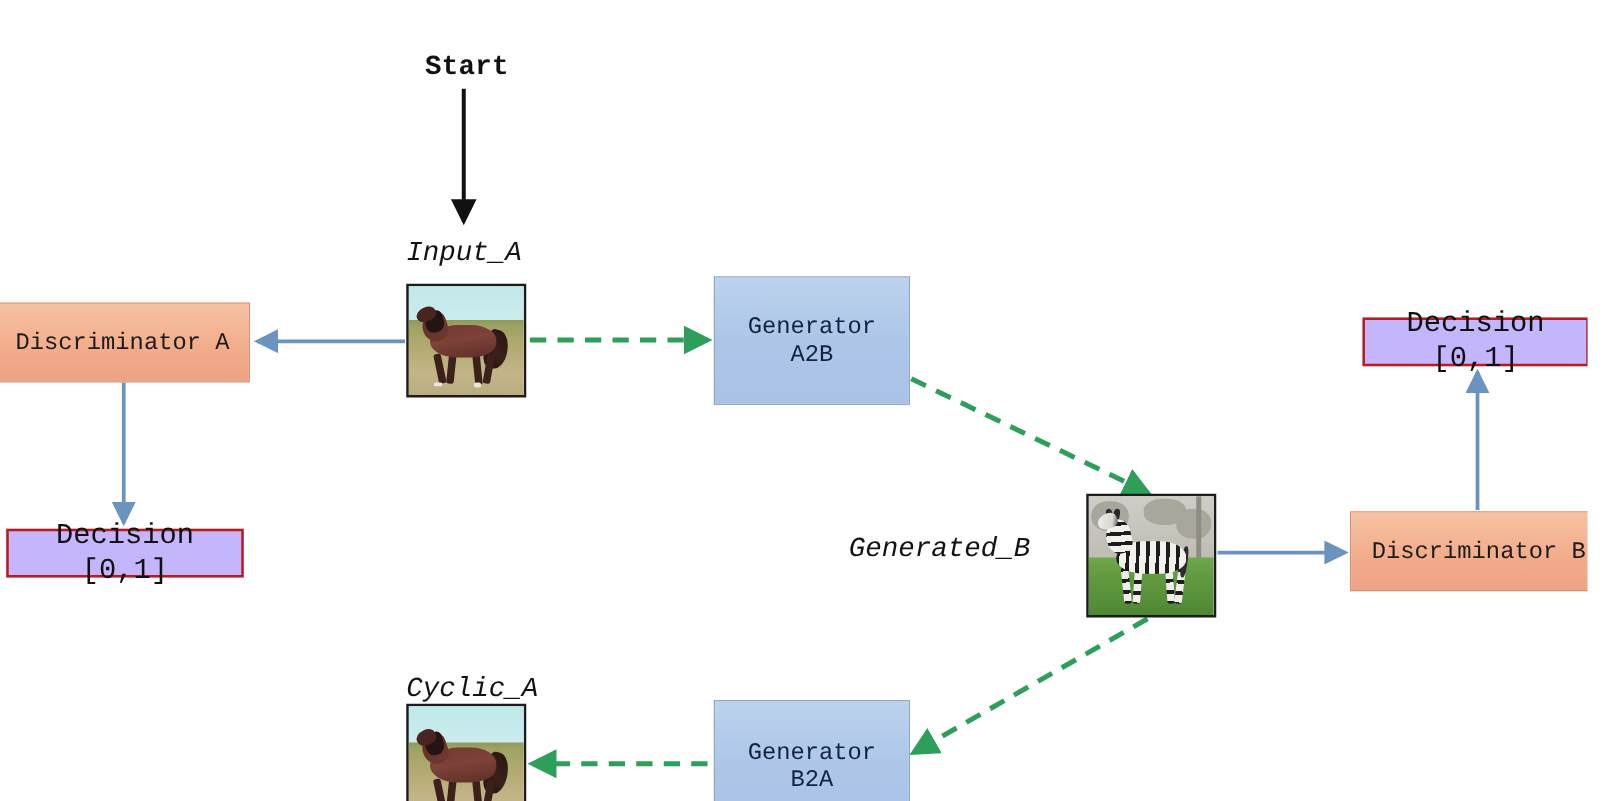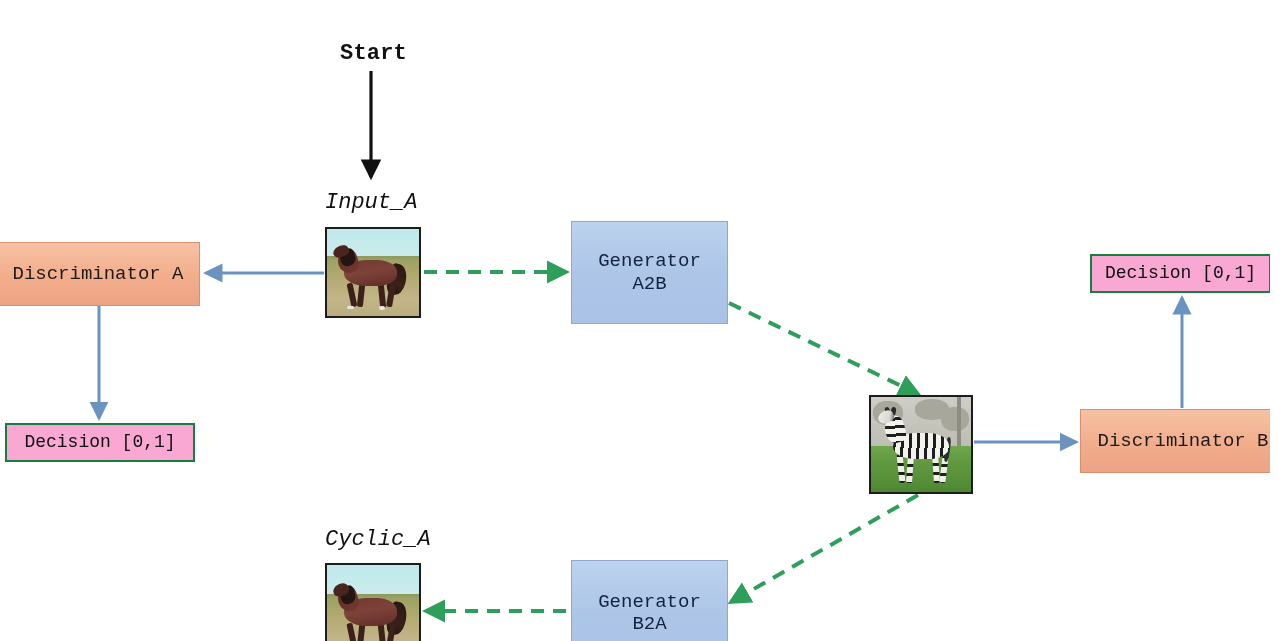--- a/index.html
+++ b/index.html
@@ -44,23 +44,23 @@
     color: #1b1b1b;
   }
   .node-gen {
     background: linear-gradient(180deg, #bcd2ee 0%, #adc6e8 50%, #a9c2e6 100%);
     border: 1px solid #8fa9cd;
     font-size: 19px;
     color: #13233f;
     align-items: center;
   }
   .node-decision {
-    background: #f9a8d4;
-    border: 2px solid #15803d;
-    font-size: 18px;
+    background: #c4b5fd;
+    border: 2px solid #b91c1c;
+    font-size: 23px;
     color: #101010;
   }
 
   
   .label {
     position: absolute;
     white-space: nowrap;
     color: #111111;
   }
   .label-start {
@@ -198,22 +198,23 @@
 
     <line x1="918" y1="470" x2="731" y2="577" stroke="#2e9e5b" stroke-width="4" stroke-dasharray="13 9" marker-end="url(#arrow-green)"></line>
 
     <line x1="566" y1="586" x2="426" y2="586" stroke="#2e9e5b" stroke-width="4" stroke-dasharray="13 9" marker-end="url(#arrow-green)"></line>
   </svg>
 
   <div class="label label-start" style="left:340px; top:16px;">Start</div>
 
   <div class="label label-italic" style="left:325px; top:165px;">Input_A</div>
 
-
-  <div class="label label-italic" style="left:325px; top:502px;">Cyclic_A</div>
+  <div class="label label-italic" style="left:679px; top:402px;">Generated_B</div>
+
+  <div class="label label-italic" style="left:325px; top:514px;">Cyclic_A</div>
 
   <div class="node node-disc" style="left:-4px; top:217px; width:204px; height:64px;">
     <span>Discriminator A</span>
   </div>
 
   <div class="node node-decision" style="left:5px; top:398px; width:190px; height:39px;">
     <span>Decision [0,1]</span>
   </div>
 
   <div class="node node-gen" style="left:571px; top:196px; width:157px; height:103px; flex-direction:column;">

